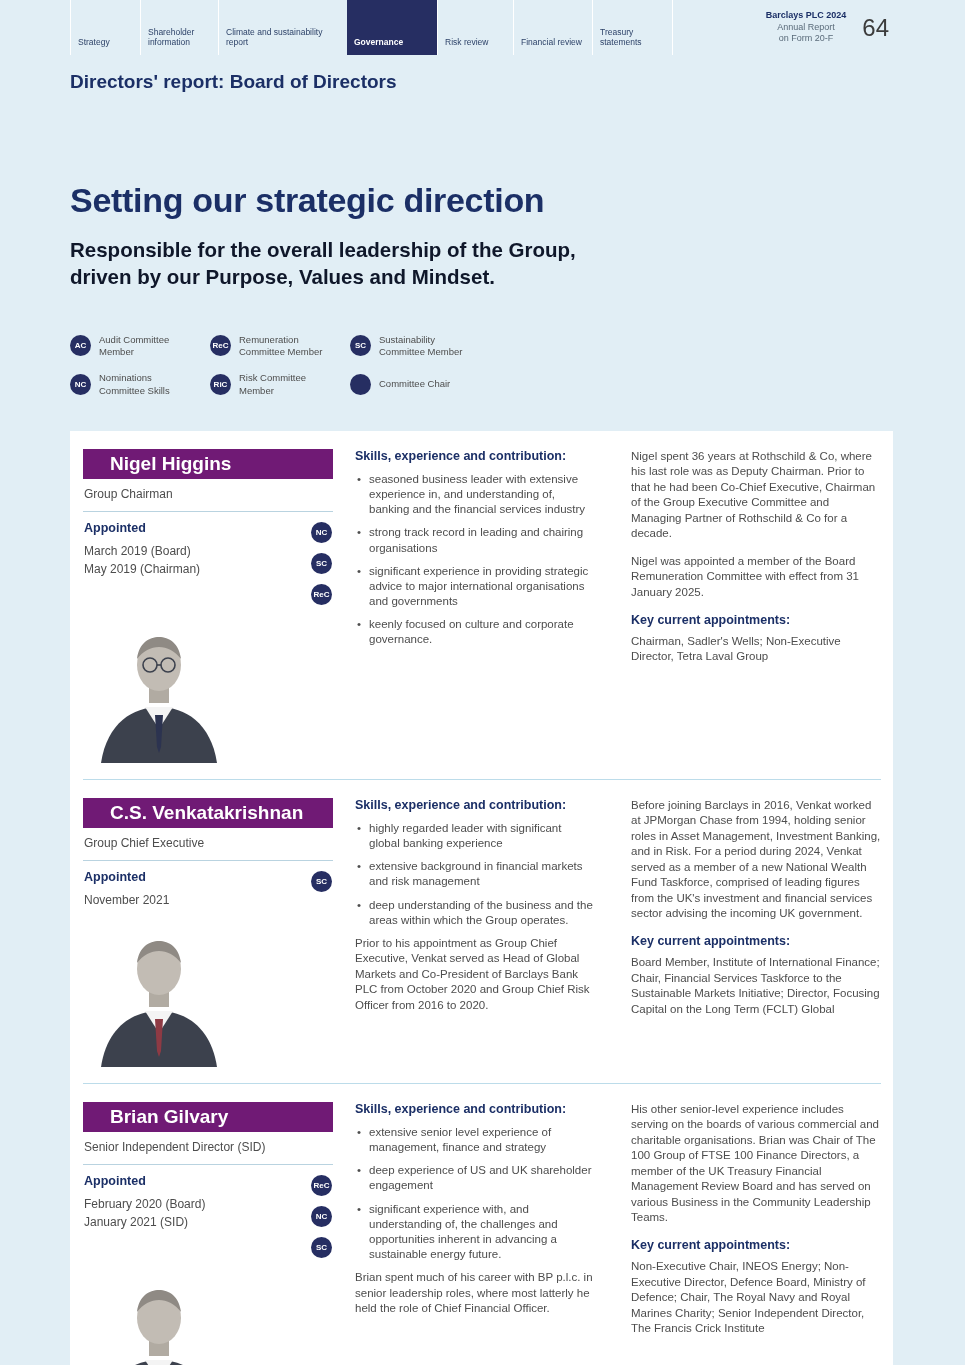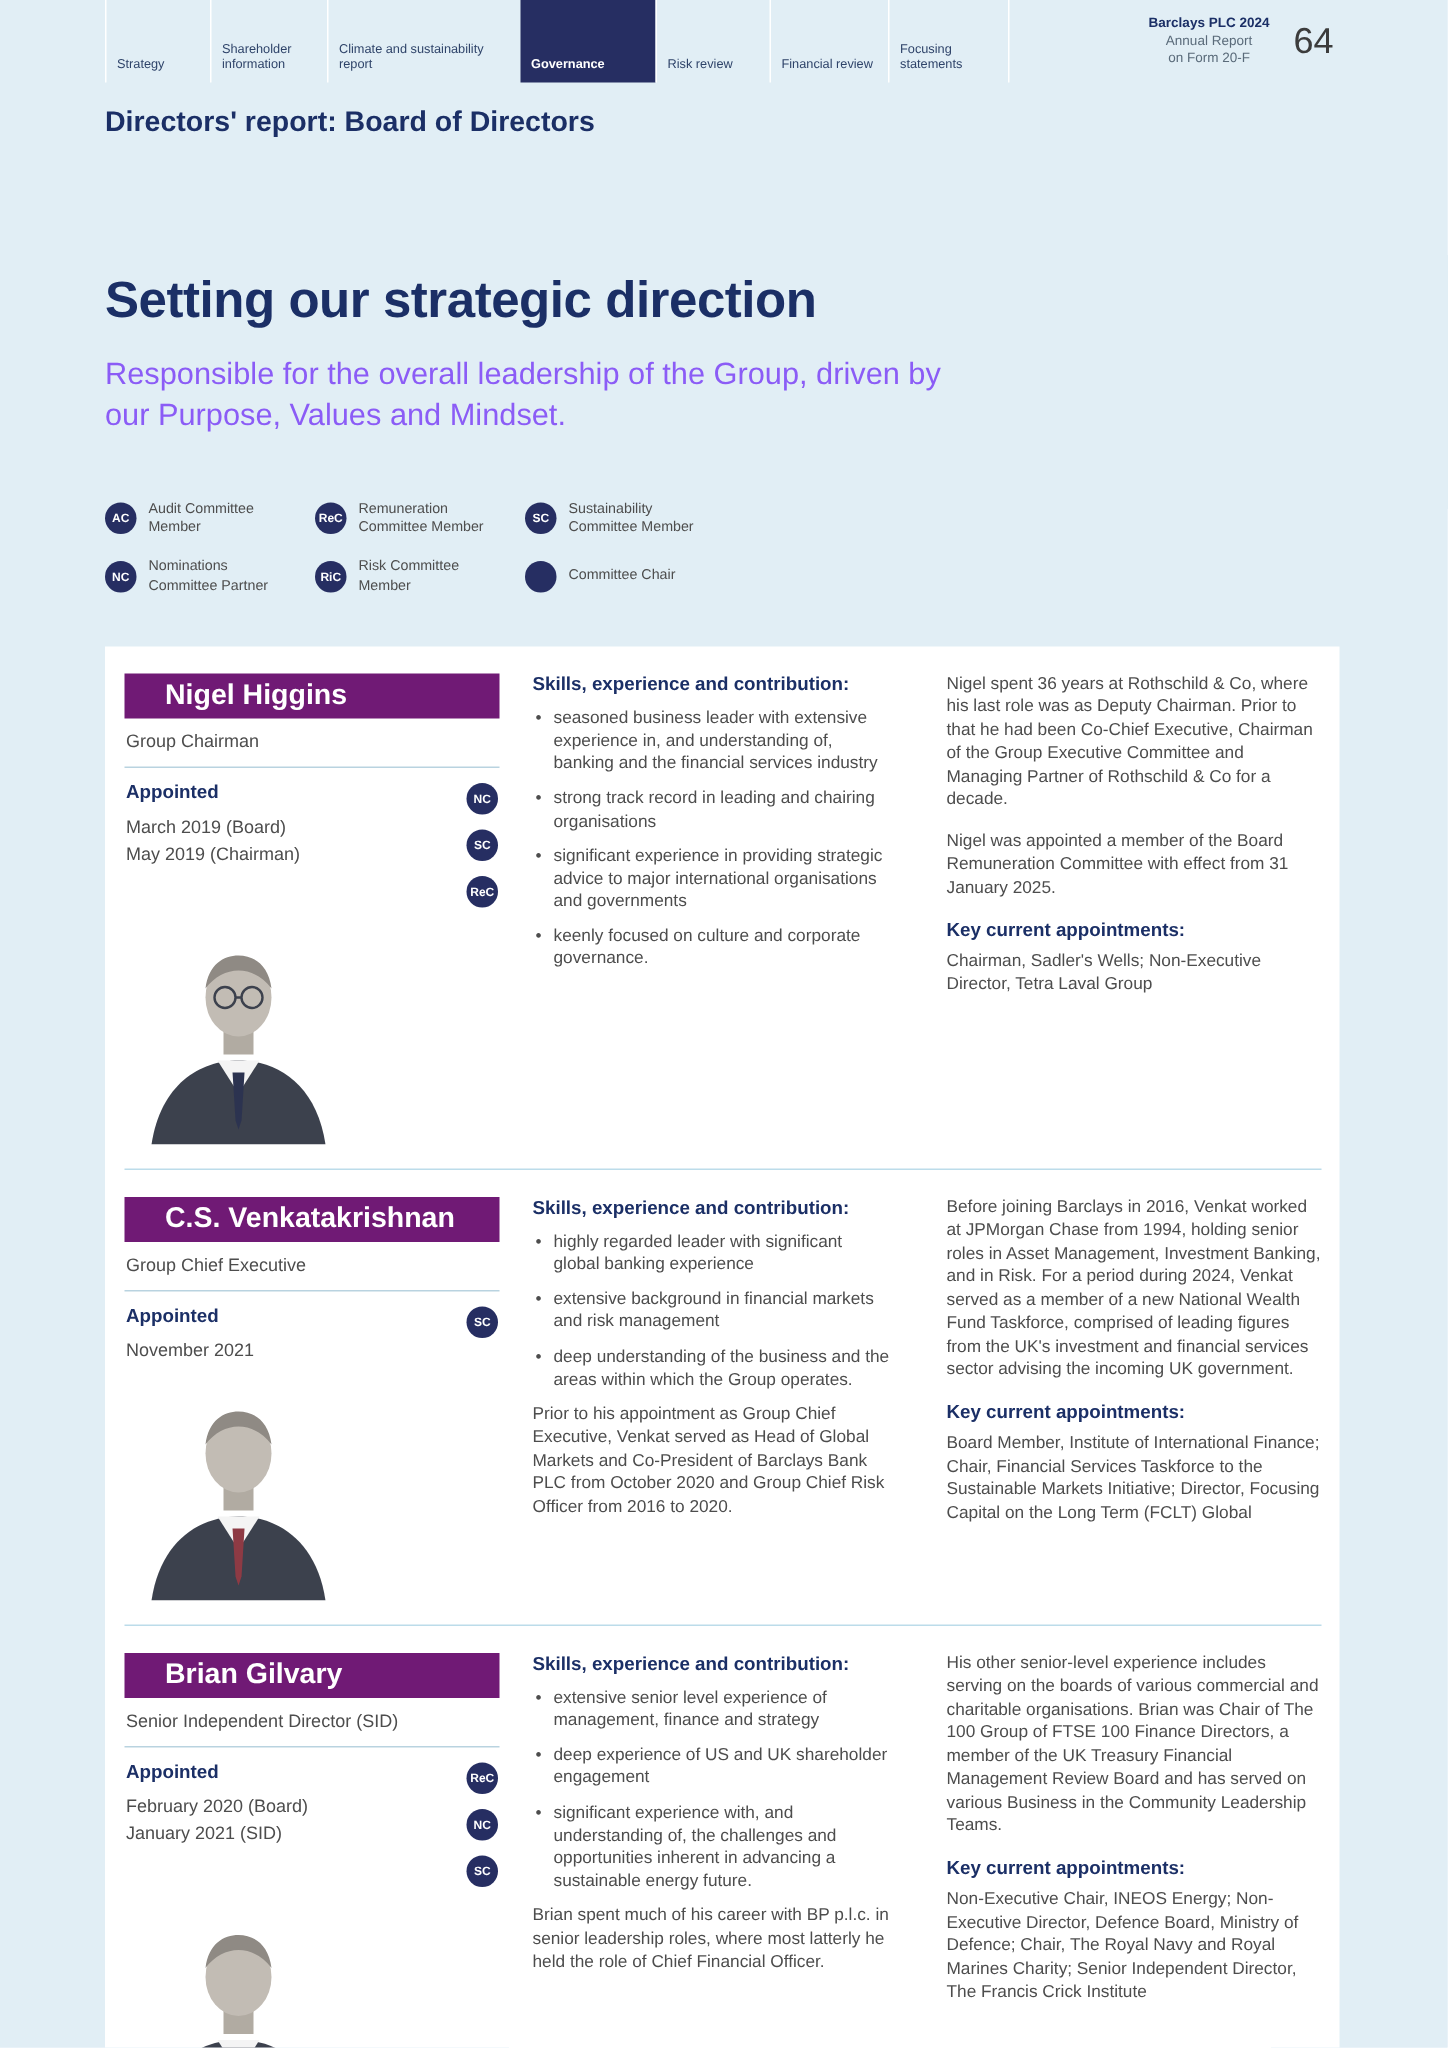--- a/index.html
+++ b/index.html
@@ -38,21 +38,21 @@
   .section-header {
     margin:16px 0 0 70px;
     font-size:19px; font-weight:700; color:#1b2f66;
   }
   .intro-title {
     margin:88px 0 0 70px;
     font-size:34px; font-weight:700; color:#1b2f66; letter-spacing:-0.3px;
   }
   .intro-sub {
     margin:16px 0 0 70px; max-width:570px;
-    font-size:20.5px; line-height:1.33; color:#8b5cf6; font-weight:400;
+    font-size:20.5px; line-height:1.33; color:#0f172a; font-weight:700;
   }
 
   
   .legend { margin:42px 0 0 70px; }
   .legend-title { font-size:9.5px; font-weight:700; color:#1b2f66; }
   .legend-grid {
     margin-top:13px;
     display:grid; grid-template-columns:140px 140px 150px;
     row-gap:13px;
   }
@@ -142,21 +142,21 @@
     <div class="tab w4 active">
         <span>Governance</span>
       </div>
     <div class="tab w5">
         <span>Risk review</span>
       </div>
     <div class="tab w6">
         <span>Financial review</span>
       </div>
     <div class="tab w7">
-        <span>Focusing statements</span>
+        <span>Treasury statements</span>
       </div>
     <div class="brandbox">
       <div class="brand-lines">
         <div class="brand-bold">Barclays PLC 2024</div>
         <div>Annual Report</div>
         <div>on Form 20-F</div>
       </div>
       <div class="pageno">64</div>
     </div>
   </header>
@@ -175,21 +175,21 @@
       <div class="legend-item">
         <span class="badge">ReC</span>
         <span class="legend-label">Remuneration Committee Member</span>
       </div>
       <div class="legend-item">
         <span class="badge">SC</span>
         <span class="legend-label">Sustainability Committee Member</span>
       </div>
       <div class="legend-item">
         <span class="badge">NC</span>
-        <span class="legend-label">Nominations Committee Partner</span>
+        <span class="legend-label">Nominations Committee Skills</span>
       </div>
       <div class="legend-item">
         <span class="badge">RiC</span>
         <span class="legend-label">Risk Committee Member</span>
       </div>
       <div class="legend-item">
         <span class="badge"></span>
         <span class="legend-label">Committee Chair</span>
       </div>
     </div>

